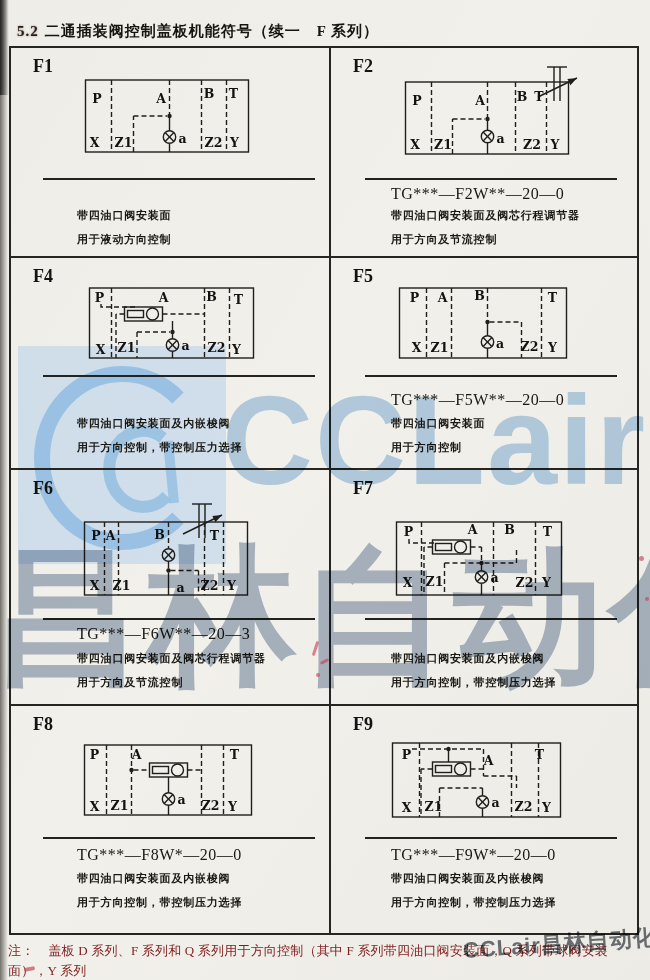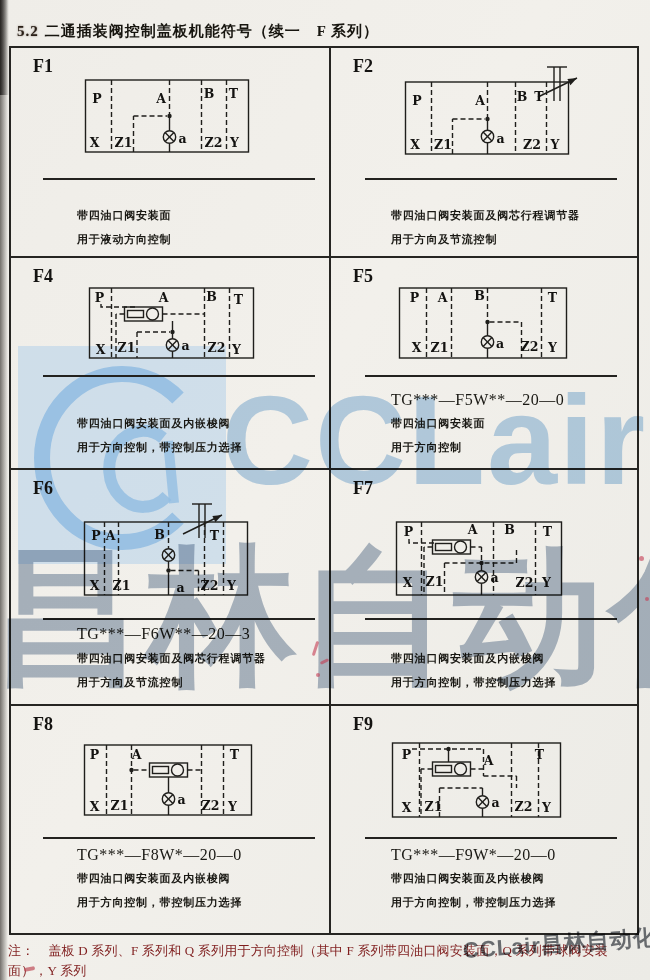--- a/index.html
+++ b/index.html
@@ -153,20 +153,21 @@
       <text x="76" y="41">A</text>
       <text x="118" y="37">B</text>
       <text x="135" y="37">T</text>
       <text x="11" y="85">X</text>
       <text x="39" y="85">Z1</text>
       <text x="128" y="85">Z2</text>
       <text x="151" y="85">Y</text>
       <text x="96.5" y="79">a</text>
     </svg>
     <div class="sep"></div>
+    <div class="code">TG***—F2W**—20—0</div>
     <div class="desc d1">带四油口阀安装面及阀芯行程调节器</div>
     <div class="desc d2">用于方向及节流控制</div>
   </div>
 
   <div class="cell r2">
     <div class="cid">F4</div>
     <svg class="dia" style="left:77px;top:28px" width="175" height="75" viewBox="0 0 175 75">
       <rect x="1.5" y="2" width="164" height="70"></rect>
       <line class="dash" x1="23.5" y1="2" x2="23.5" y2="72"></line>
       <line class="dash" x1="116.5" y1="2" x2="116.5" y2="72"></line>

